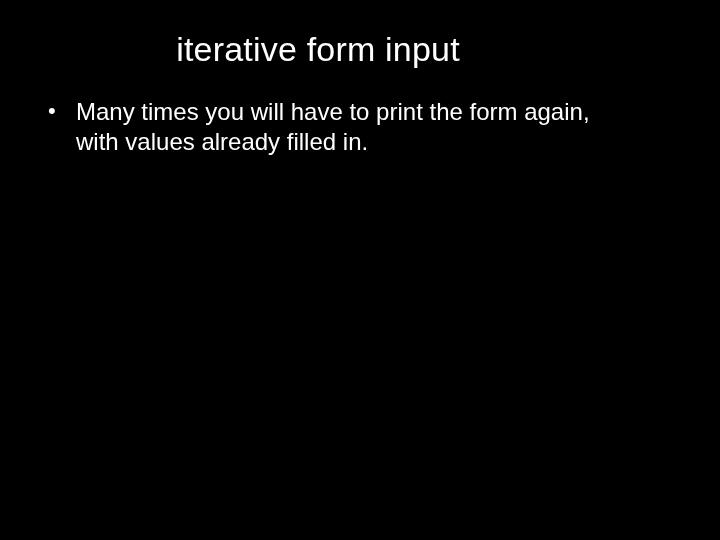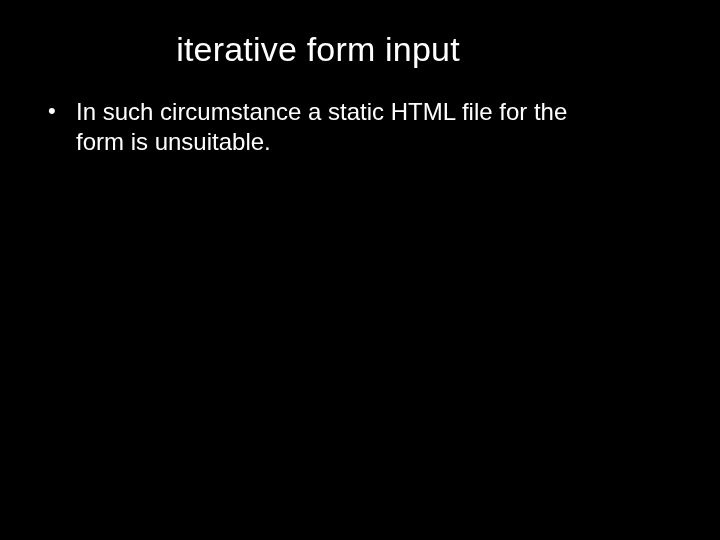--- a/index.html
+++ b/index.html
@@ -46,15 +46,15 @@
     font-size: 22px;
     line-height: 1.25;
   }
 </style>
 </head>
 <body>
 
 <div class="slide">
   <h1 class="title">iterative form input</h1>
   <ul class="bullets">
-    <li>In such circumstance a static HTML file for the form is unsuitable.</li>
+    <li>Many times you will have to print the form again, with values already filled in.</li>
   </ul>
 </div>
 
 </body></html>

